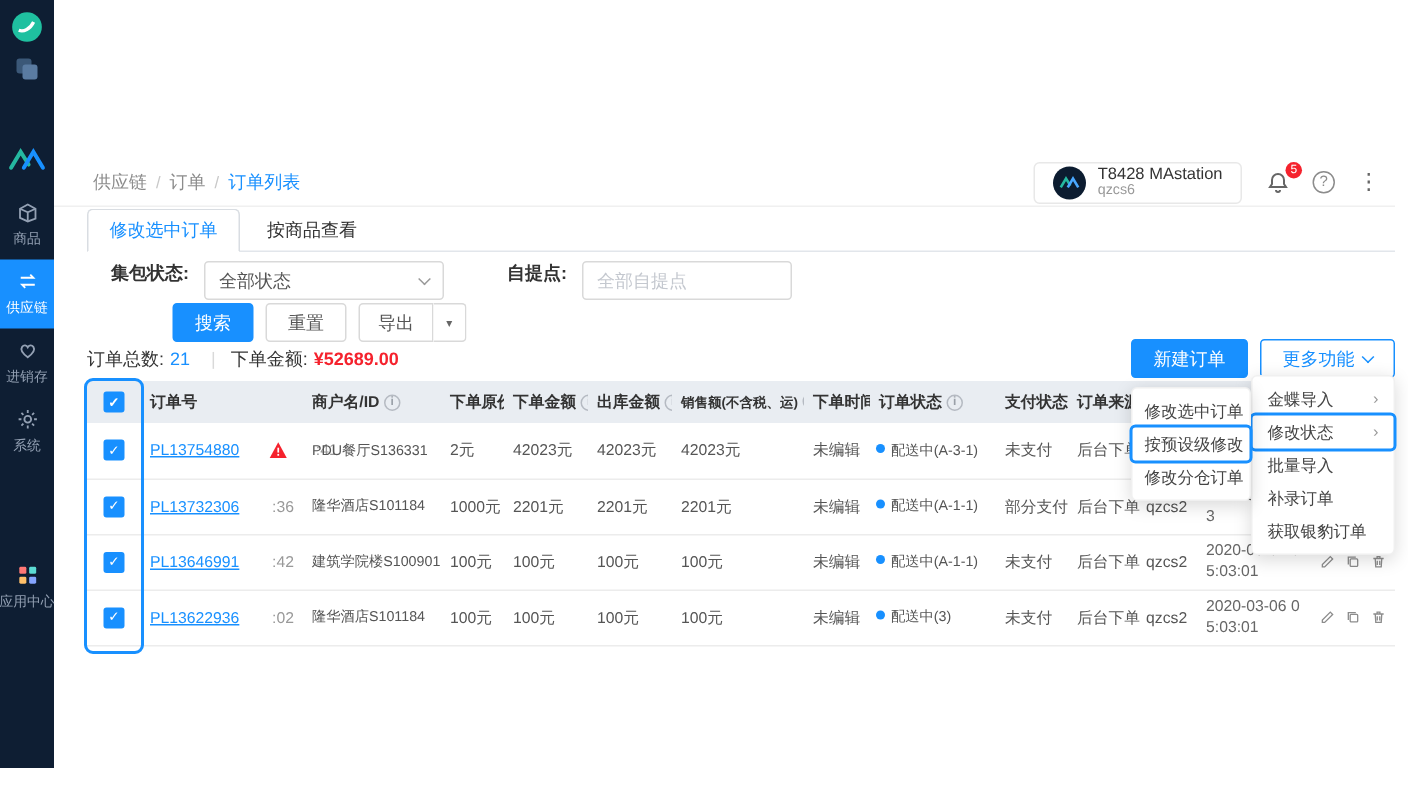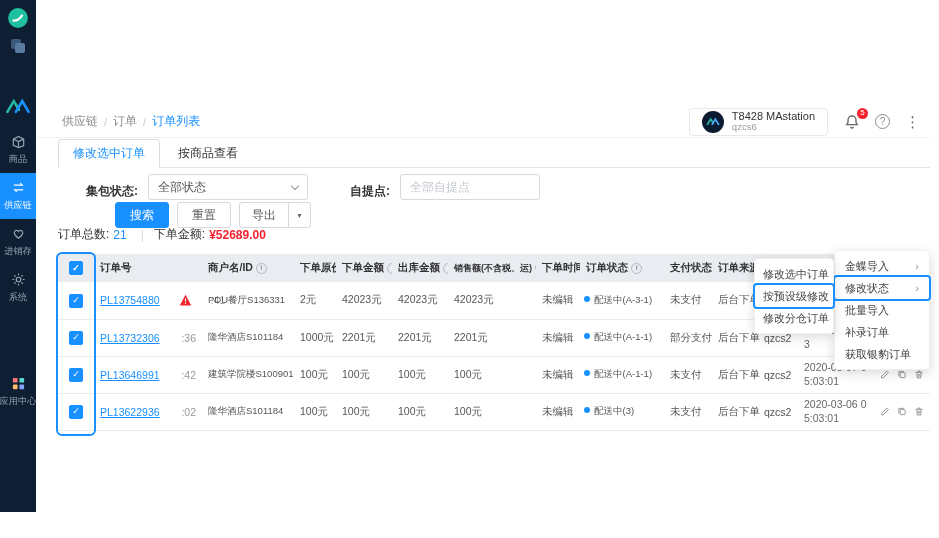--- a/index.html
+++ b/index.html
@@ -33,21 +33,21 @@
   .badge{position:absolute;top:-6px;right:-8px;background:#f5222d;color:#fff;font-size:8px;height:11px;min-width:11px;border-radius:6px;display:flex;align-items:center;justify-content:center;padding:0 2px}
   .help-icon{width:15px;height:15px;border-radius:50%;border:1px solid #8c8c8c;color:#8c8c8c;font-size:10px;display:flex;align-items:center;justify-content:center;cursor:pointer}
   .more-icon{font-size:15px;color:#666;cursor:pointer;line-height:1}
 
   
   .tabs-row{position:absolute;left:58px;top:140px;width:872px;height:28px;border-bottom:1px solid #e2e6eb;display:flex;align-items:flex-end;gap:4px;z-index:1}
   .tab{font-size:12px;color:#333;padding:5px 14px;cursor:pointer}
   .tab.active{border:1px solid #d9dde2;border-bottom:1px solid #fff;border-radius:4px 4px 0 0;color:#1890ff;background:#fff;margin-bottom:-1px}
 
   
-  .filter-row{position:absolute;left:86px;top:174px;height:26px;display:flex;align-items:flex-end;z-index:1}
+  .filter-row{position:absolute;left:74px;top:174px;height:26px;display:flex;align-items:flex-start;z-index:1}
   .f-label{font-size:12px;color:#333;font-weight:700;margin-right:10px;white-space:nowrap}
   .f-label.second{margin-left:42px}
   .select{width:160px;height:26px;border:1px solid #d9d9d9;border-radius:3px;display:flex;align-items:center;justify-content:space-between;padding:0 9px;font-size:12px;color:#555;cursor:pointer;background:#fff}
   .chev{width:6px;height:6px;border-right:1.4px solid #999;border-bottom:1.4px solid #999;transform:rotate(45deg);margin-top:-3px;flex:none}
   .chev.blue{border-color:#1890ff}
   .text-input{width:140px;height:26px;border:1px solid #d9d9d9;border-radius:3px;padding:0 9px;font-size:12px;color:#333;outline:none}
   .text-input::placeholder{color:#c4c8cf}
 
   
   .btn-row{position:absolute;left:115px;top:202px;height:26px;display:flex;gap:8px;align-items:center;z-index:1}
@@ -220,20 +220,27 @@
         </span>
     </span>
   </div>
 
   <div class="stats-row">
     <span class="stat-label">订单总数:</span>
     <span class="stat-value-blue">21</span>
     <span class="stat-sep">|</span>
     <span class="stat-label">下单金额:</span>
     <span class="stat-value-red">¥52689.00</span>
+    <span class="stats-right">
+      <button class="btn btn-primary">新建订单</button>
+      <button class="btn btn-ghost">
+        <span>更多功能</span>
+        <span class="chev blue"></span>
+      </button>
+    </span>
   </div>
 
   <div class="table-wrap">
     <table>
       <colgroup>
         <col style="width:36px">
           <col style="width:108px">
           <col style="width:92px">
           <col style="width:42px">
         <col style="width:56px">

